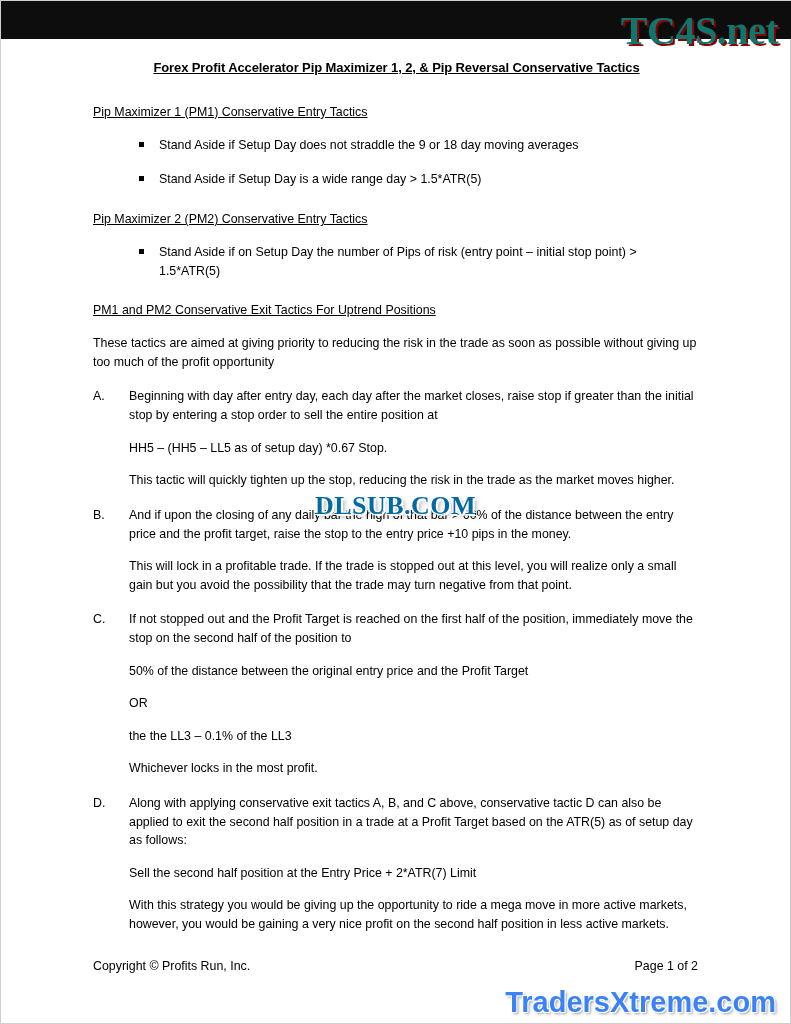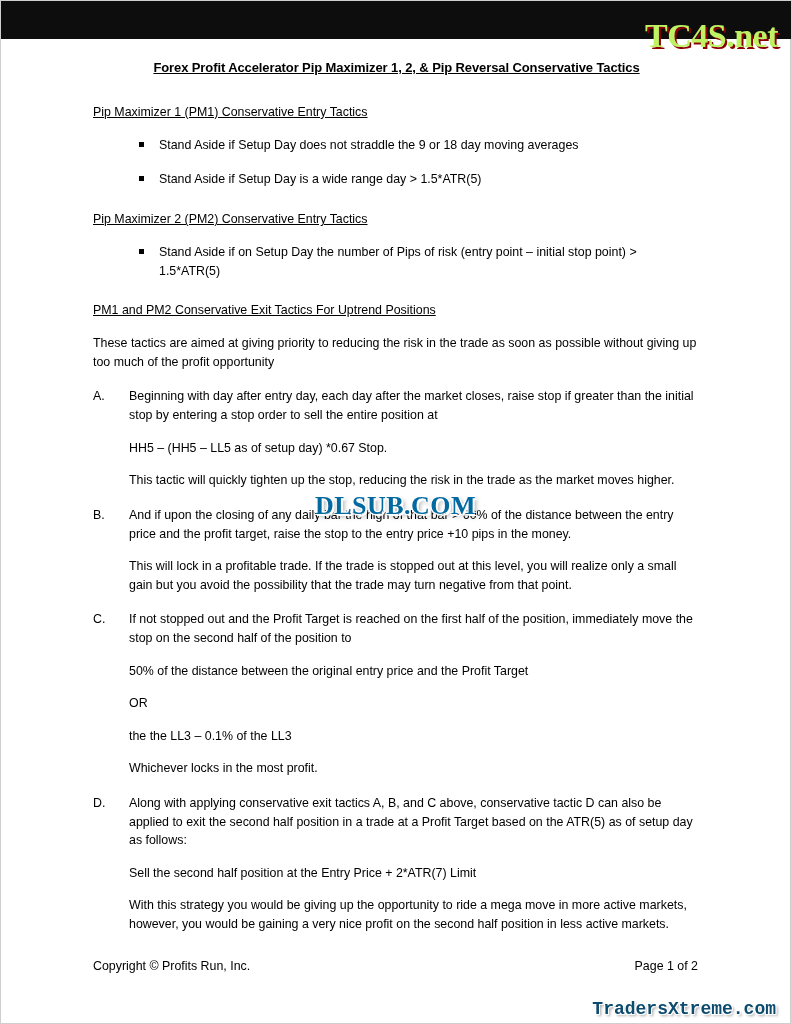--- a/index.html
+++ b/index.html
@@ -27,26 +27,26 @@
     position: absolute;
     top: 0;
     left: 0;
     width: 791px;
     height: 38px;
     background: #0d0d0d;
   }
   .top-banner-text {
     position: absolute;
     right: 14px;
-    top: 16px;
+    top: 6px;
     font-family: "Liberation Serif", serif;
     font-weight: bold;
-    font-size: 34px;
+    font-size: 40px;
     letter-spacing: -0.5px;
-    color: #bef264;
+    color: #0f766e;
     text-shadow: 2px 2px 0 #8b0000;
   }
   
   .doc {
     position: absolute;
     top: 38px;
     left: 0;
     width: 791px;
     height: 986px;
     padding: 14px 92px 0 92px;
@@ -140,24 +140,24 @@
     color: #0369a1;
     text-shadow: 2px 2px 0 #ffffff, -1px -1px 0 #ffffff, 1px -1px 0 #ffffff, -1px 1px 0 #ffffff, 3px 3px 4px rgba(0,0,0,0.35);
     letter-spacing: 0.5px;
     white-space: nowrap;
     z-index: 5;
   }
   .wm-bottom {
     position: absolute;
     right: 14px;
     bottom: 4px;
-    font-family: Liberation Mono, monospace;
-    font-weight: bold;
-    font-size: 18px;
-    color: #0c4a6e;
+    font-family: Liberation Sans, sans-serif;
+    font-weight: bold;
+    font-size: 29px;
+    color: #3b82f6;
     text-shadow: 1px 1px 0 #ffffff, -1px -1px 0 #ffffff, 1px -1px 0 #ffffff, -1px 1px 0 #ffffff, 2px 2px 3px rgba(0,0,0,0.4);
     white-space: nowrap;
     z-index: 5;
   }
 </style>
 </head>
 <body>
 
 <div class="page">
 

